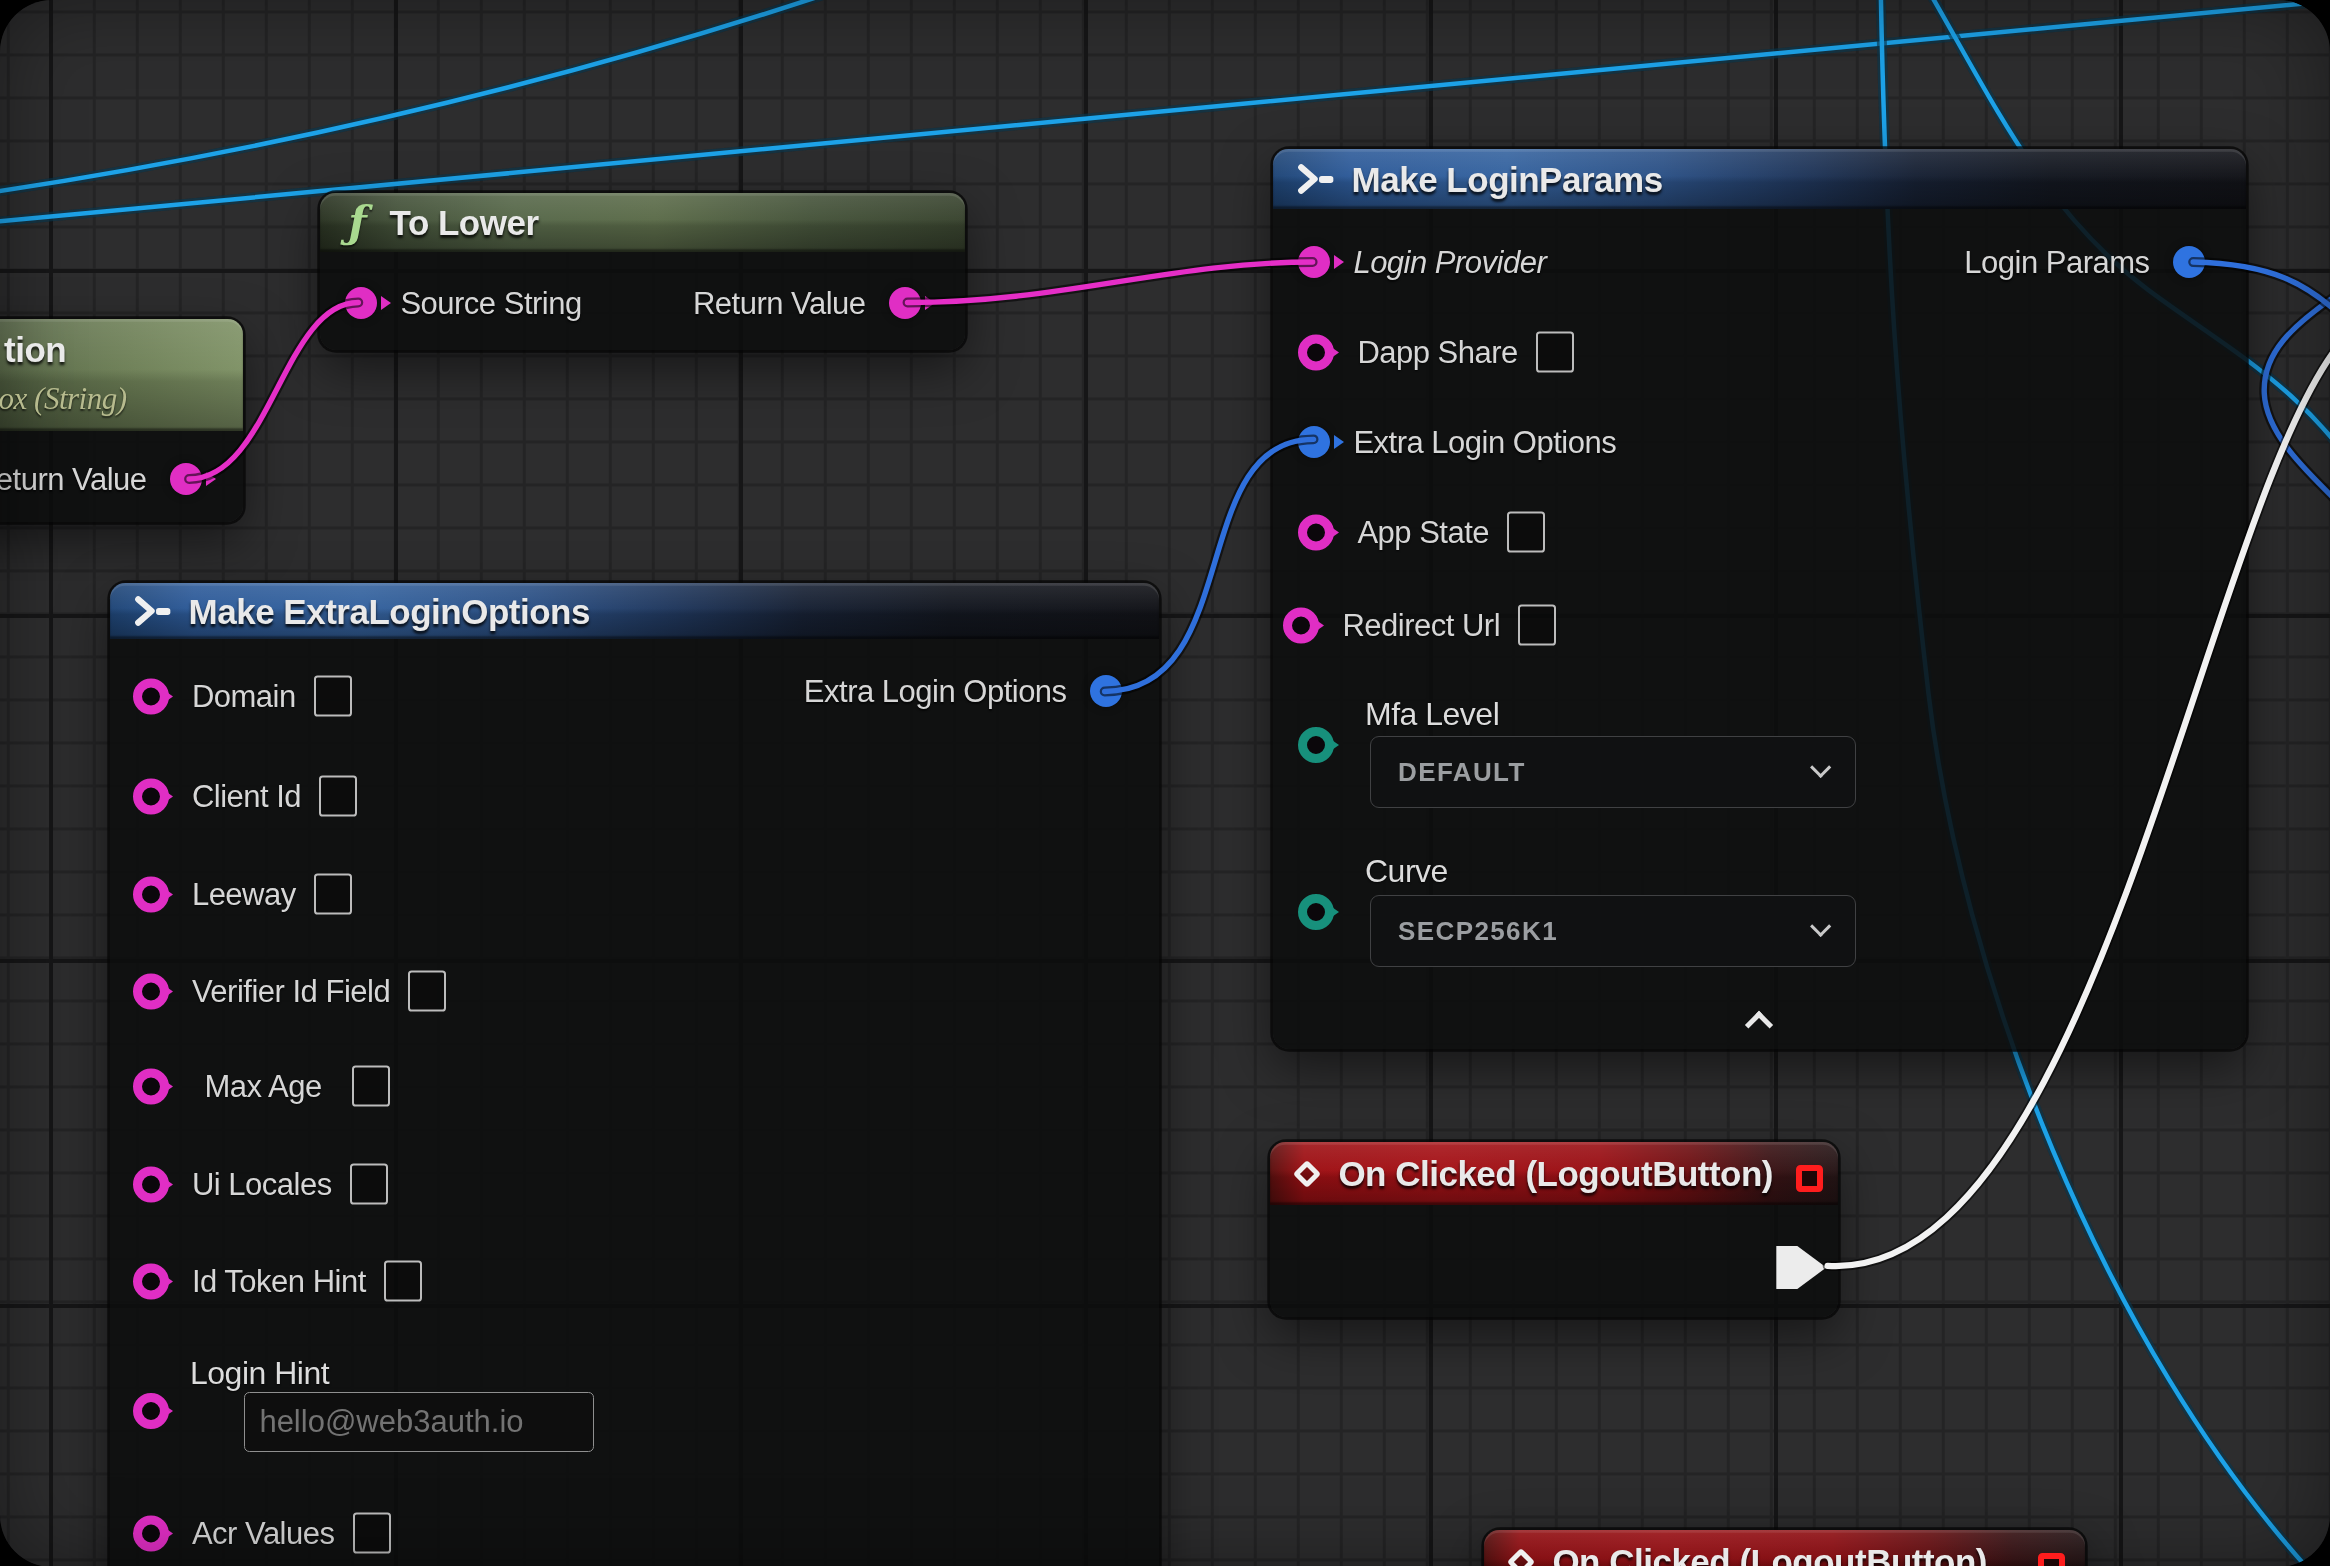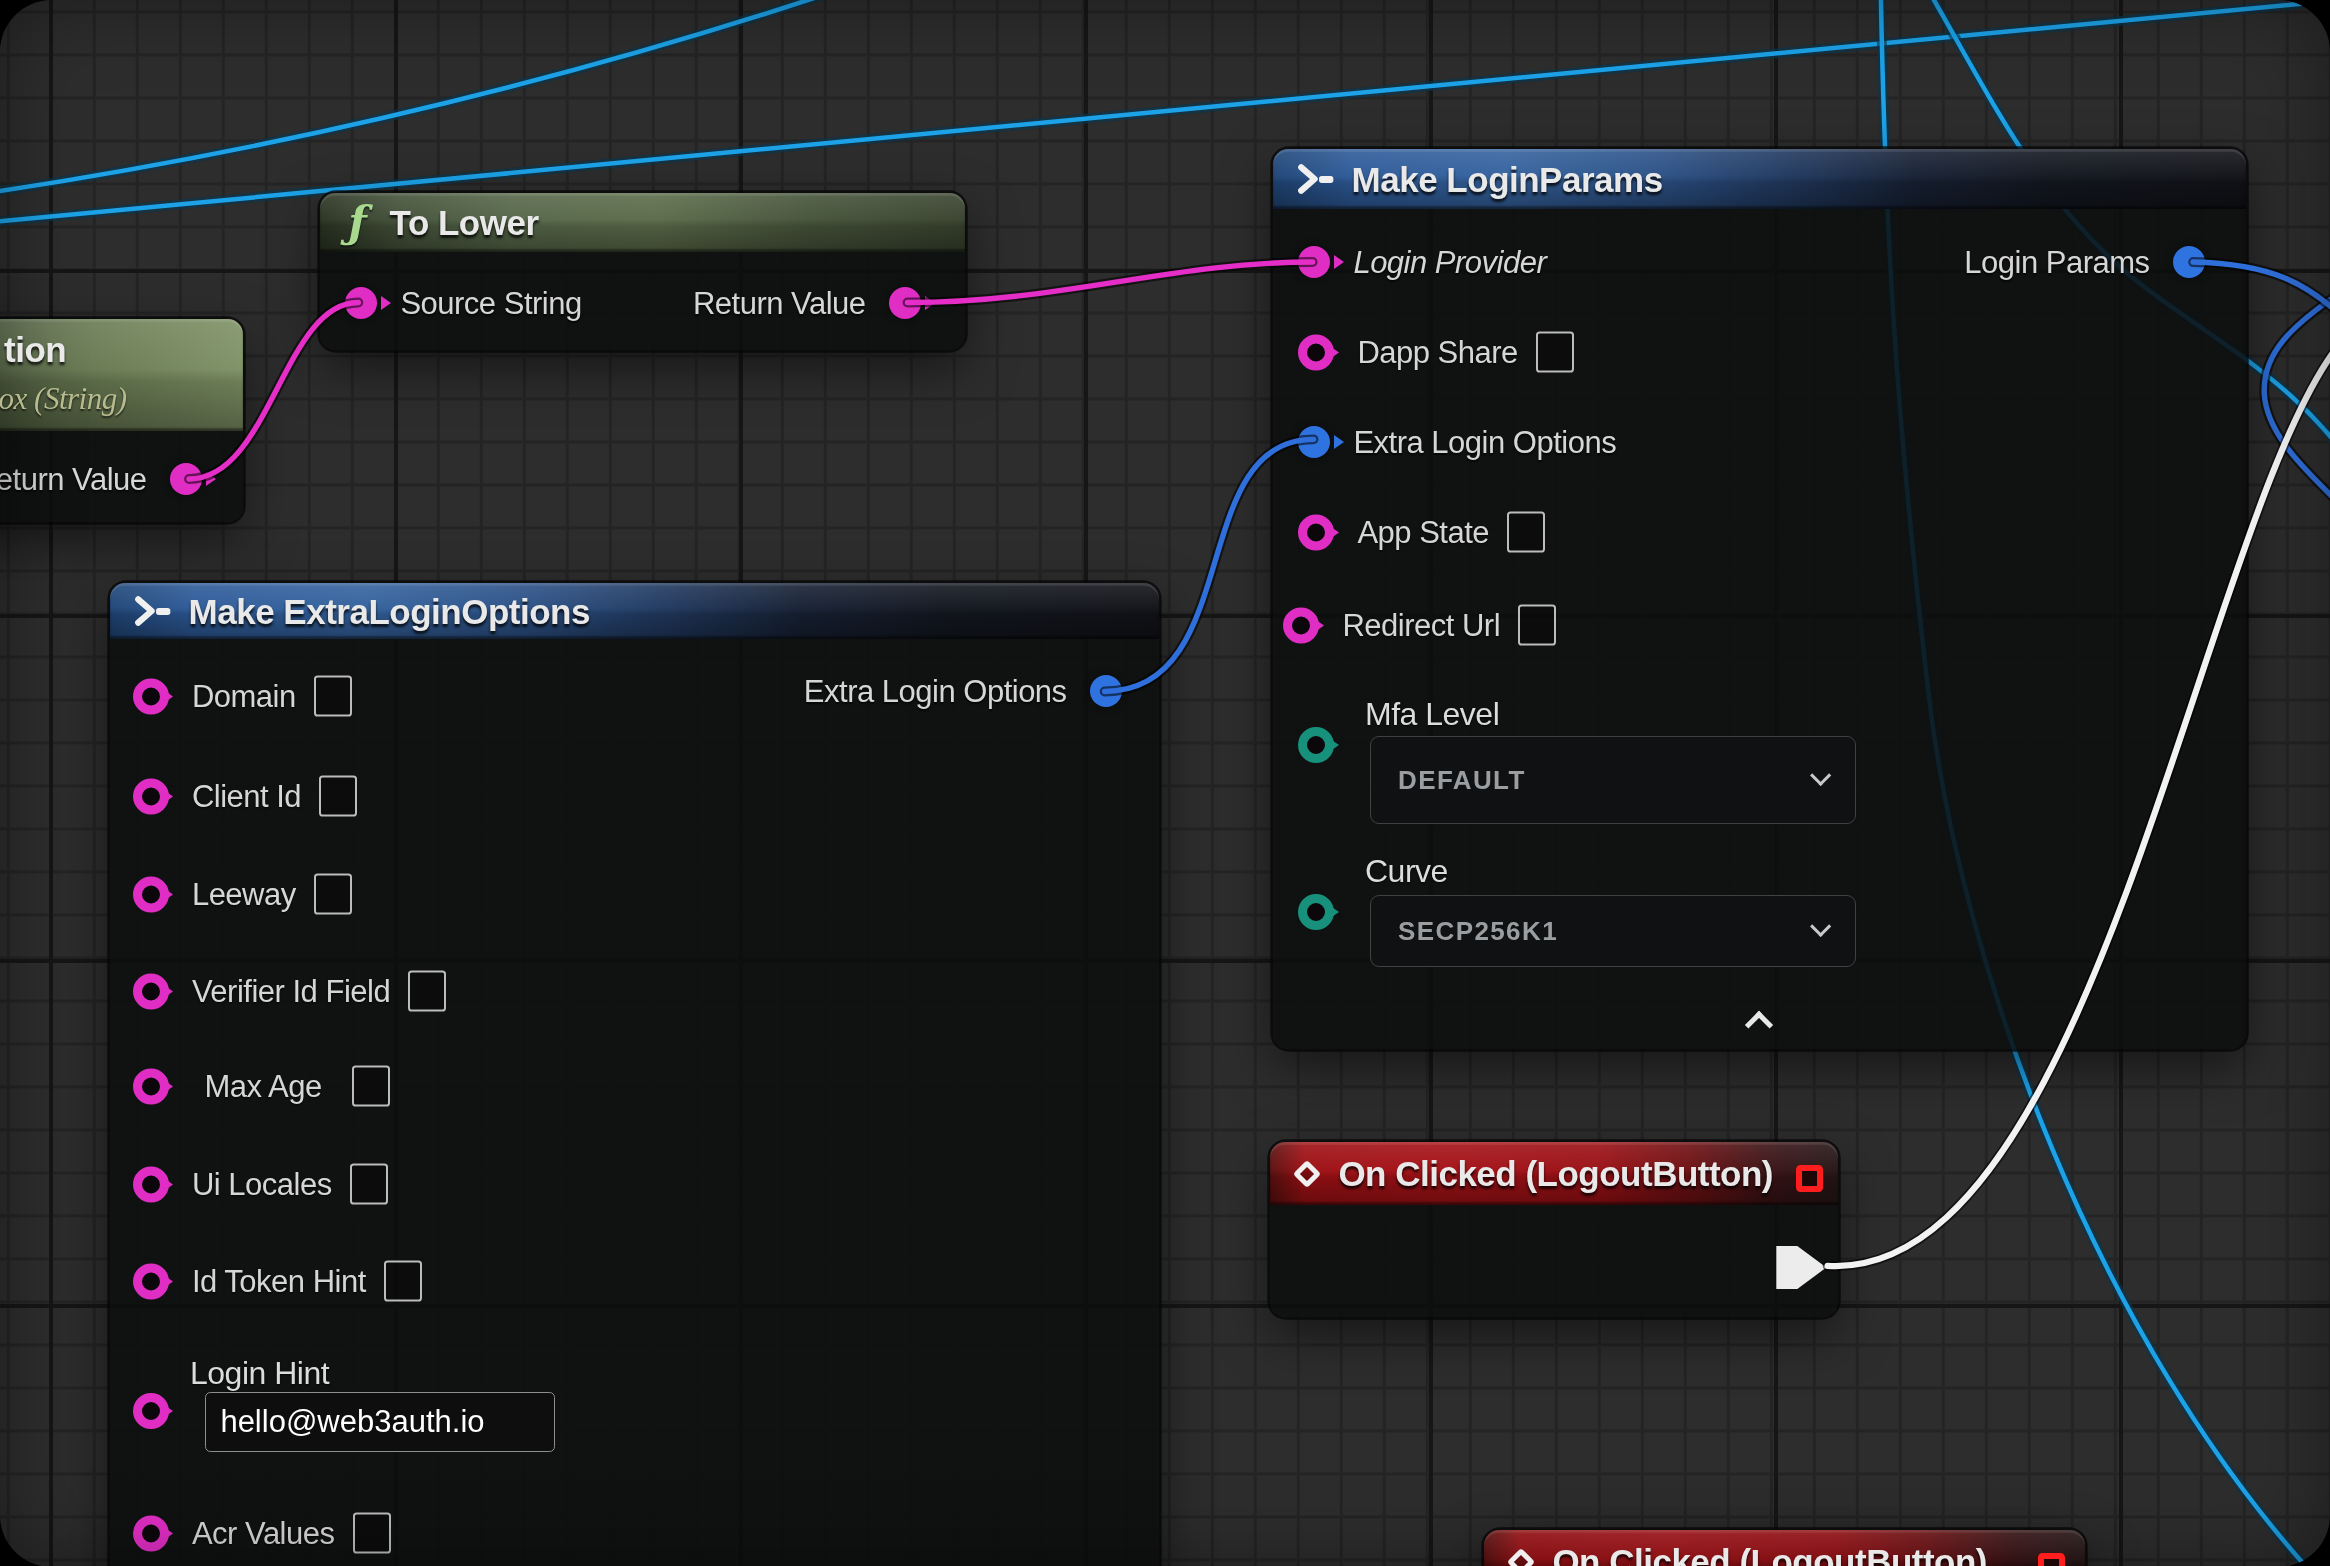--- a/index.html
+++ b/index.html
@@ -74,21 +74,21 @@
     clip-path:polygon(0 0, 42% 0, 100% 50%, 42% 100%, 0 100%); }
 
   .group-label { position:absolute; transform:translateY(-50%); font-size:32px; color:#dcdcdc;
     letter-spacing:-0.5px; white-space:nowrap; text-shadow:0 1.8px 1.8px rgba(0,0,0,.7); }
   .dropdown { position:absolute; background:#101112; border:1.8px solid #404143; border-radius:9px;
     display:flex; align-items:center; padding:0 27px; color:#9b9ea1; font-weight:700; font-size:26px;
     letter-spacing:1.4px; }
   .dd-chev { position:absolute; right:27px; top:50%; width:15.3px; height:15.3px; margin-top:-11.7px;
     border-right:3.6px solid #c9c9c9; border-bottom:3.6px solid #c9c9c9; transform:rotate(45deg); }
   .textbox { position:absolute; background:#0e0e0e; border:1.8px solid #8f8f8f; border-radius:5.4px;
-    color:#ffffff; font-size:31px; font-family:"Liberation Sans",sans-serif; padding:0 14.4px; outline:none; }
+    color:#737373; font-size:31px; font-family:"Liberation Sans",sans-serif; padding:0 14.4px; outline:none;margin-left:39px; }
   .upchev { position:absolute; width:20px; height:20px; border-left:5.4px solid #e8e8e8; border-top:5.4px solid #e8e8e8;
     transform:rotate(45deg); }
 </style>
 </head>
 <body>
 
 <div class="frame">
 
   <svg class="wires" viewBox="0 0 2588 1740">
     <path class="halo" d="M -12 214 Q 480 140 940 -14"></path>
@@ -232,21 +232,21 @@
     <div class="row" style="left:10px; top:476px;">
       <span class="pin hollow magenta"></span>
       <span class="lbl">Redirect Url</span>
       <span class="checkbox"></span>
     </div>
 
     <div class="group-label" style="left:92px; top:565px;">Mfa Level</div>
     <div class="row" style="left:25px; top:596px;">
       <span class="pin hollow teal"></span>
     </div>
-    <div class="dropdown" style="left:97px; top:587px; width:486px; height:88px;">
+    <div class="dropdown" style="left:97px; top:587px; width:486px; height:72px;">
       <span>DEFAULT</span>
       <span class="dd-chev"></span>
     </div>
 
     <div class="group-label" style="left:92px; top:722px;">Curve</div>
     <div class="row" style="left:25px; top:763px;">
       <span class="pin hollow teal"></span>
     </div>
     <div class="dropdown" style="left:97px; top:746px; width:486px; height:72px;">
       <span>SECP256K1</span>

